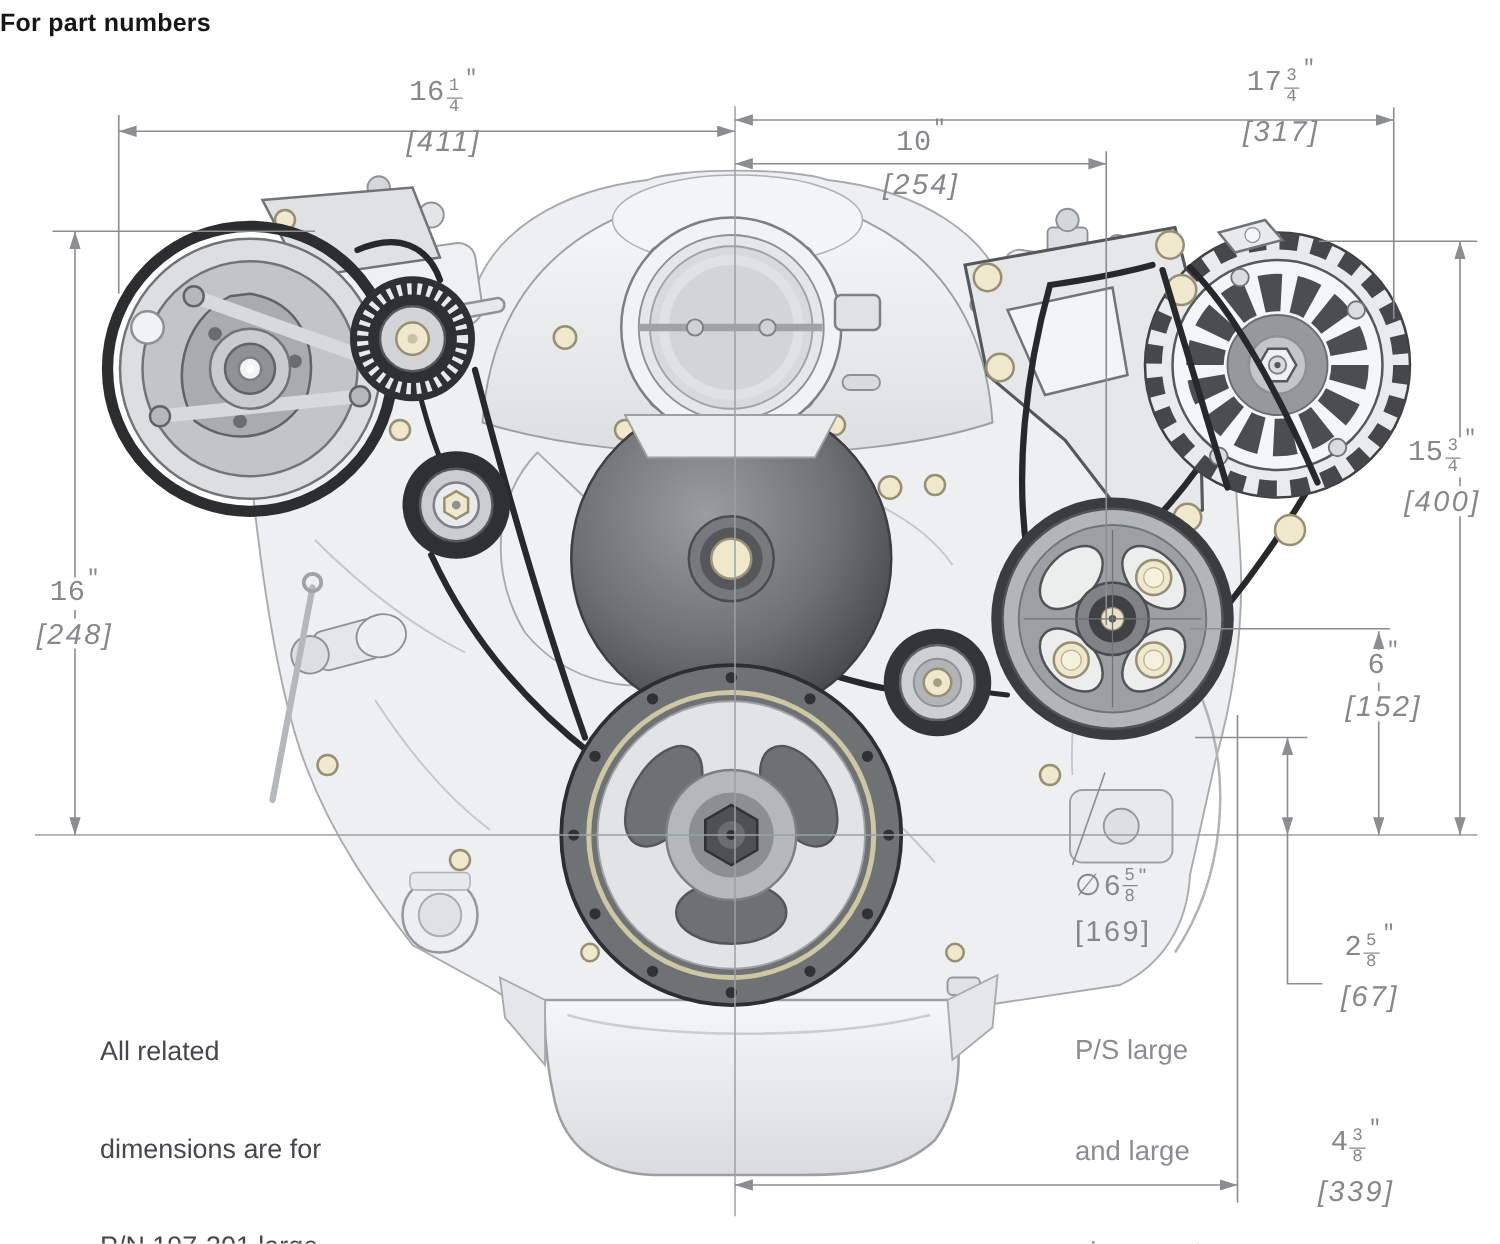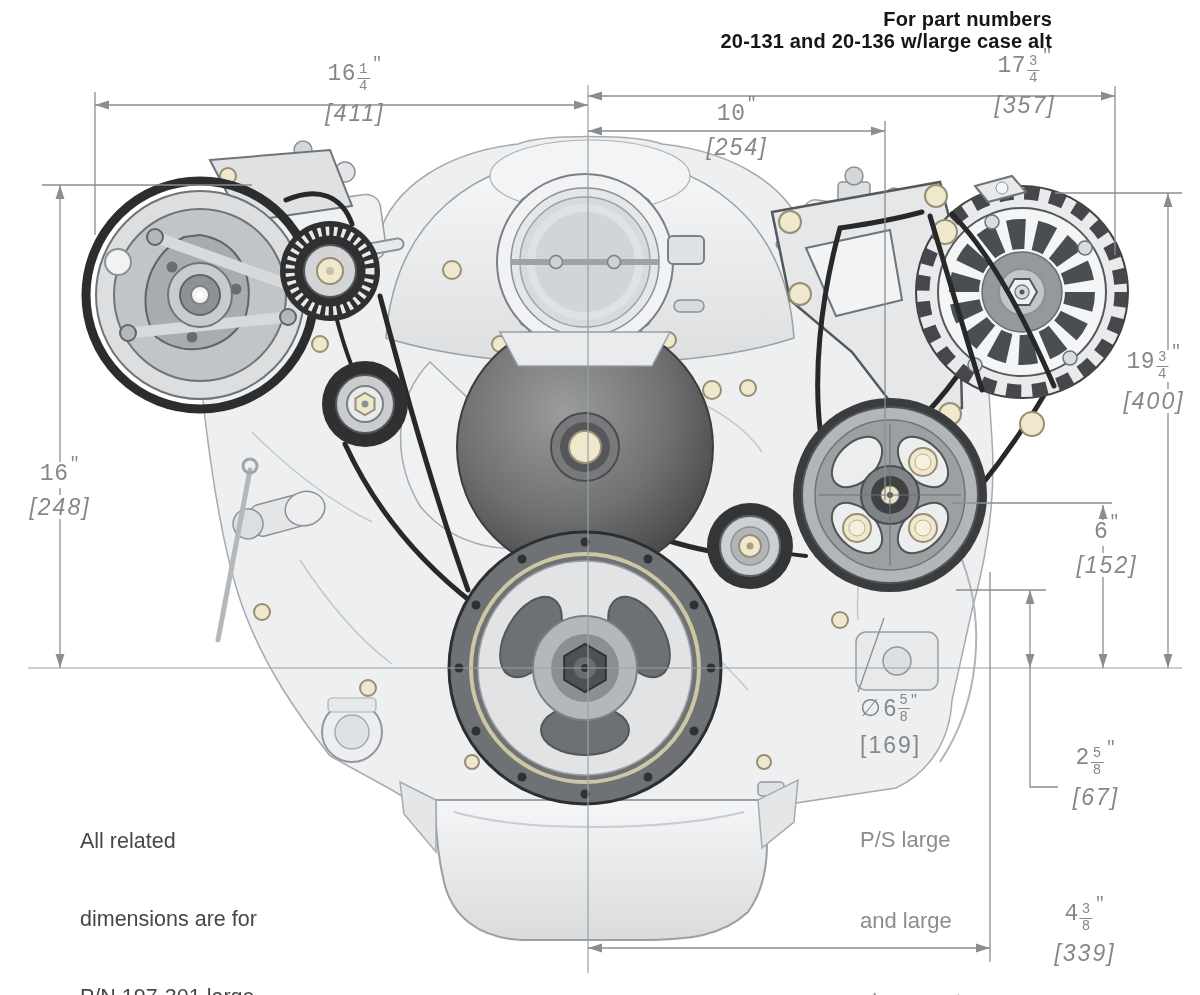--- a/index.html
+++ b/index.html
@@ -1,19 +1,19 @@
 <!DOCTYPE html>
 <html><head>
 <meta charset="utf-8">
 <style>
   html,body{margin:0;padding:0;background:#ffffff;}
   #stage{position:relative;width:1200px;height:995px;background:#ffffff;overflow:hidden;
          font-family:"Liberation Sans","DejaVu Sans",sans-serif;}
   svg{position:absolute;left:0;top:0;}
-  .title{position:absolute;left:0;width:1052px;text-align:right;color:#161616;
+  .title{position:absolute;left:0;width:1052px;text-align:left;color:#161616;
          font-weight:700;font-size:20px;letter-spacing:.2px;}
   .dim{position:absolute;transform:translateX(-50%);text-align:center;color:#85888b;
        font-size:23px;line-height:1.05;letter-spacing:.5px;white-space:nowrap;}
   .dim .val{display:flex;align-items:flex-start;justify-content:center;min-height:26px;font-family:Liberation Mono, monospace;}
   .dim .frac{display:inline-flex;flex-direction:column;align-items:center;
              font-size:14px;line-height:1.12;margin:0 1px;}
   .dim .frac .num{border-bottom:1.5px solid #85888b;padding:0 2px;}
   .dim .inch{font-size:17px;position:relative;top:-7px;margin-left:1px;}
   .dim .mm{margin-top:7px;letter-spacing:2px;font-style:italic;}
   .bg{background:#ffffff;padding:0 3px;}
@@ -337,21 +337,20 @@
     <line x1="1103" y1="505" x2="1103" y2="668" marker-start="url(#arr)" marker-end="url(#arr)"></line>
     <line x1="1030" y1="590" x2="1030" y2="668" marker-start="url(#arr)" marker-end="url(#arr)"></line>
     <line x1="588" y1="948" x2="990" y2="948" marker-start="url(#arr)" marker-end="url(#arr)"></line>
 
     <path d="M1030,668 L1030,787 L1058,787"></path>
     <path d="M884,618 L858,692"></path>
   </g>
 </svg>
 
 <div class="title" style="top:8px;">For part numbers</div>
-<div class="title" style="top:30px;">20-131 and 20-136 w/large case alt</div>
 
 <div class="dim" style="left:355px;top:62px;">
   <div class="val">
         <span>16</span>
         <span class="frac">
           <span class="num">1</span>
           <span class="den">4</span>
         </span>
         <span class="inch">"</span>
       </div>
@@ -368,26 +367,26 @@
 
 <div class="dim" style="left:1025px;top:54px;">
   <div class="val">
         <span>17</span>
         <span class="frac">
           <span class="num">3</span>
           <span class="den">4</span>
         </span>
         <span class="inch">"</span>
       </div>
-  <div class="mm">[357]</div>
+  <div class="mm">[317]</div>
 </div>
 
 <div class="dim" style="left:1154px;top:350px;">
   <div class="val bg">
-        <span>19</span>
+        <span>15</span>
         <span class="frac">
           <span class="num">3</span>
           <span class="den">4</span>
         </span>
         <span class="inch">"</span>
       </div>
   <div class="mm bg">[400]</div>
 </div>
 
 <div class="dim" style="left:60px;top:462px;">

